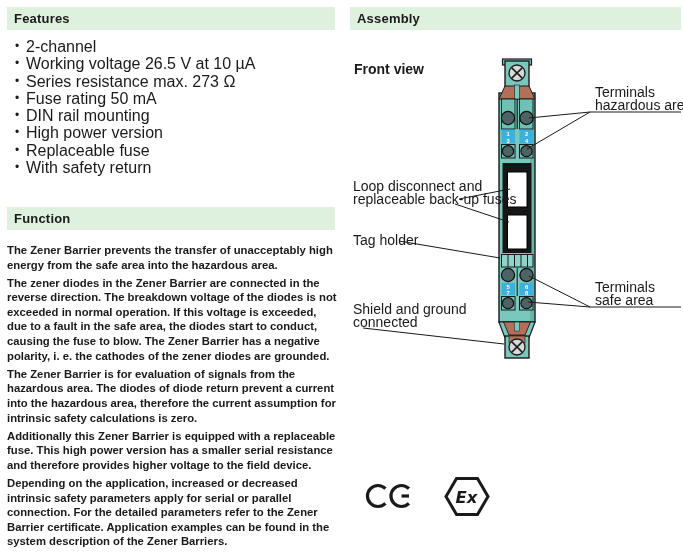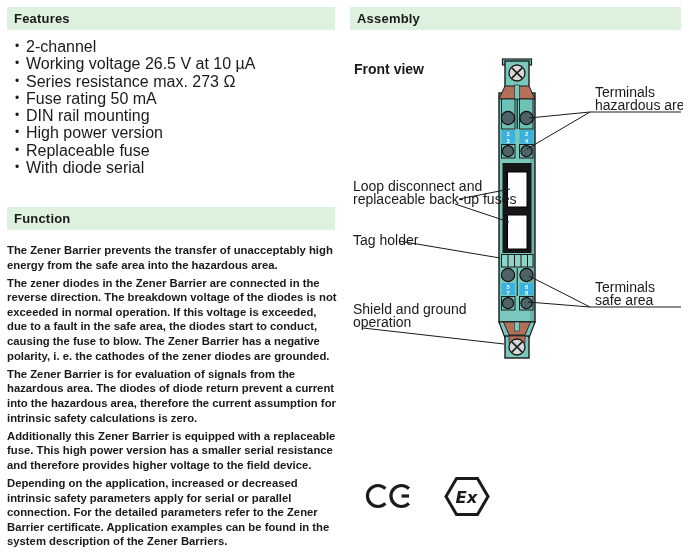--- a/index.html
+++ b/index.html
@@ -74,21 +74,21 @@
   </div>
 
   <ul class="features">
     <li>2-channel</li>
     <li>Working voltage 26.5 V at 10 µA</li>
     <li>Series resistance max. 273 Ω</li>
     <li>Fuse rating 50 mA</li>
     <li>DIN rail mounting</li>
     <li>High power version</li>
     <li>Replaceable fuse</li>
-    <li>With diode serial</li>
+    <li>With safety return</li>
   </ul>
 
   <div class="secbar bar-function">
     <span>Function</span>
   </div>
 
   <div class="function-text">
     <p>The Zener Barrier prevents the transfer of unacceptably high energy from the safe area into the hazardous area.</p>
     <p>The zener diodes in the Zener Barrier are connected in the reverse direction. The breakdown voltage of the diodes is not exceeded in normal operation. If this voltage is exceeded, due to a fault in the safe area, the diodes start to conduct, causing the fuse to blow. The Zener Barrier has a negative polarity, i. e. the cathodes of the zener diodes are grounded.</p>
     <p>The Zener Barrier is for evaluation of signals from the hazardous area. The diodes of diode return prevent a current into the hazardous area, therefore the current assumption for intrinsic safety calculations is zero.</p>
@@ -217,16 +217,16 @@
     <div>Tag holder</div>
   </div>
 
   <div class="callout" style="left:595px;top:281px;">
     <div>Terminals</div>
     <div>safe area</div>
   </div>
 
   <div class="callout" style="left:353px;top:303px;">
     <div>Shield and ground</div>
-    <div>operation</div>
+    <div>connected</div>
   </div>
 
 </div>
 
 </body></html>

